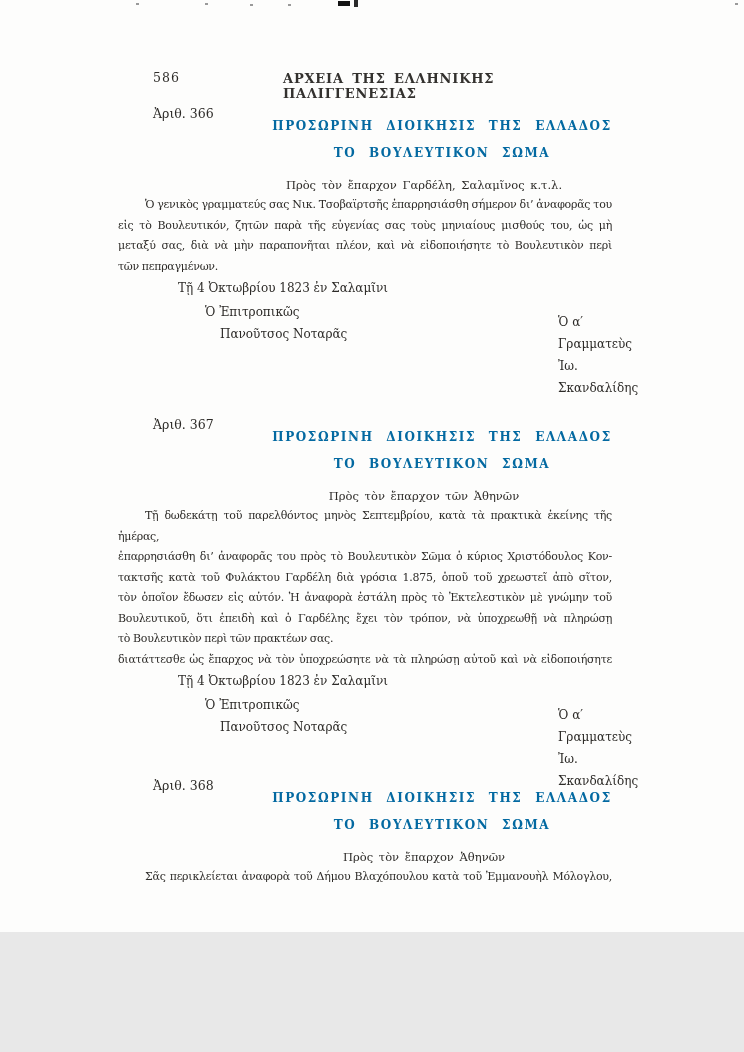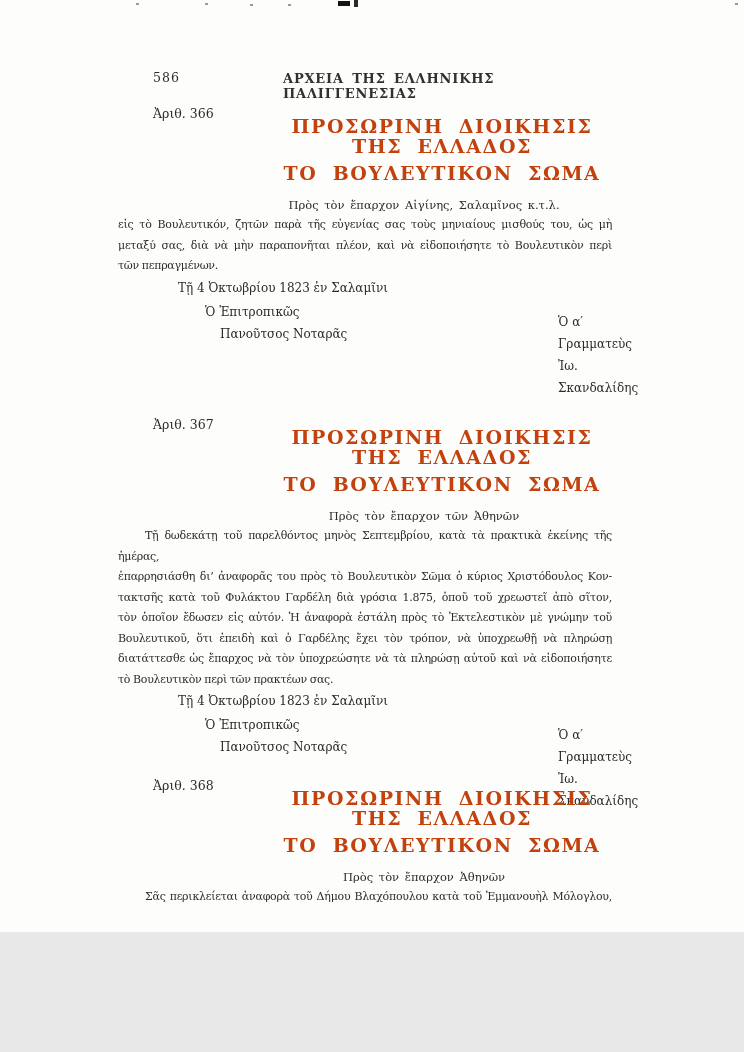--- a/index.html
+++ b/index.html
@@ -22,22 +22,22 @@
 
   
   .doc { position: absolute; left: 118px; width: 494px; }
   .doc-366 { top: 105px; }
   .doc-367 { top: 416px; }
   .doc-368 { top: 777px; }
 
   .docnum { position: absolute; left: 35px; top: 1px; font-size: 12.5px; }
 
   .titles { padding-top: 11px; margin-left: 154px; text-align: center; }
-  .t1, .t2 { font-size: 19px; font-weight: bold; letter-spacing: 1.6px;
-             word-spacing: 7px; line-height: 20px; color: #c2410c; }
+  .t1, .t2 { font-size: 12px; font-weight: bold; letter-spacing: 1.6px;
+             word-spacing: 7px; line-height: 20px; color: #0369a1; }
   .t2 { margin-top: 7px; }
 
   .sal { margin-top: 12px; margin-left: 136px; width: 340px; text-align: center;
          font-size: 11.5px; word-spacing: 2px; line-height: 20px; }
 
   .body { margin-top: 0; }
   .line { font-size: 11px; line-height: 20.5px; letter-spacing: -0.25px; word-spacing: -0.5px;
           text-align: justify; text-align-last: justify; }
   .line.first { text-indent: 27px; }
   .line.lastline { text-align-last: left; }
@@ -68,22 +68,23 @@
     <span class="pagenum">586</span>
     <span class="runtitle">ΑΡΧΕΙΑ ΤΗΣ ΕΛΛΗΝΙΚΗΣ ΠΑΛΙΓΓΕΝΕΣΙΑΣ</span>
   </header>
 
   <section class="doc doc-366">
     <span class="docnum">Ἀριθ. 366</span>
     <div class="titles">
       <div class="t1">ΠΡΟΣΩΡΙΝΗ ΔΙΟΙΚΗΣΙΣ ΤΗΣ ΕΛΛΑΔΟΣ</div>
       <div class="t2">ΤΟ ΒΟΥΛΕΥΤΙΚΟΝ ΣΩΜΑ</div>
     </div>
-    <div class="sal">Πρὸς τὸν ἔπαρχον Αἰγίνης, Σαλαμῖνος κ.τ.λ.</div>
+    <div class="sal">Πρὸς τὸν ἔπαρχον Γαρδέλη, Σαλαμῖνος κ.τ.λ.</div>
     <div class="body">
+      <div class="line first">Ὁ γενικὸς γραμματεύς σας Νικ. Τσοβαϊρτσῆς ἐπαρρησιάσθη σήμερον δι’ ἀναφορᾶς του</div>
       <div class="line">εἰς τὸ Βουλευτικόν, ζητῶν παρὰ τῆς εὐγενίας σας τοὺς μηνιαίους μισθούς του, ὡς μὴ</div>
       <div class="line">μεταξύ σας, διὰ νὰ μὴν παραπονῆται πλέον, καὶ νὰ εἰδοποιήσητε τὸ Βουλευτικὸν περὶ</div>
       <div class="line lastline">τῶν πεπραγμένων.</div>
     </div>
     <div class="sig">
       <div class="date">Τῇ 4 Ὀκτωβρίου 1823 ἐν Σαλαμῖνι</div>
       <div class="role">Ὁ Ἐπιτροπικῶς</div>
       <div class="name">Πανοῦτσος Νοταρᾶς</div>
       <div class="sec">
         <div>Ὁ α′ Γραμματεὺς</div>
@@ -98,22 +99,22 @@
       <div class="t1">ΠΡΟΣΩΡΙΝΗ ΔΙΟΙΚΗΣΙΣ ΤΗΣ ΕΛΛΑΔΟΣ</div>
       <div class="t2">ΤΟ ΒΟΥΛΕΥΤΙΚΟΝ ΣΩΜΑ</div>
     </div>
     <div class="sal">Πρὸς τὸν ἔπαρχον τῶν Ἀθηνῶν</div>
     <div class="body">
       <div class="line first">Τῇ δωδεκάτῃ τοῦ παρελθόντος μηνὸς Σεπτεμβρίου, κατὰ τὰ πρακτικὰ ἐκείνης τῆς ἡμέρας,</div>
       <div class="line">ἐπαρρησιάσθη δι’ ἀναφορᾶς του πρὸς τὸ Βουλευτικὸν Σῶμα ὁ κύριος Χριστόδουλος Κον-</div>
       <div class="line">τακτσῆς κατὰ τοῦ Φυλάκτου Γαρδέλη διὰ γρόσια 1.875, ὁποῦ τοῦ χρεωστεῖ ἀπὸ σῖτον,</div>
       <div class="line">τὸν ὁποῖον ἔδωσεν εἰς αὐτόν. Ἡ ἀναφορὰ ἐστάλη πρὸς τὸ Ἐκτελεστικὸν μὲ γνώμην τοῦ</div>
       <div class="line">Βουλευτικοῦ, ὅτι ἐπειδὴ καὶ ὁ Γαρδέλης ἔχει τὸν τρόπον, νὰ ὑποχρεωθῇ νὰ πληρώσῃ</div>
+      <div class="line lastline">τὸ Βουλευτικὸν περὶ τῶν πρακτέων σας.</div>
       <div class="line">διατάττεσθε ὡς ἔπαρχος νὰ τὸν ὑποχρεώσητε νὰ τὰ πληρώσῃ αὐτοῦ καὶ νὰ εἰδοποιήσητε</div>
-      <div class="line lastline">τὸ Βουλευτικὸν περὶ τῶν πρακτέων σας.</div>
     </div>
     <div class="sig">
       <div class="date">Τῇ 4 Ὀκτωβρίου 1823 ἐν Σαλαμῖνι</div>
       <div class="role">Ὁ Ἐπιτροπικῶς</div>
       <div class="name">Πανοῦτσος Νοταρᾶς</div>
       <div class="sec">
         <div>Ὁ α′ Γραμματεὺς</div>
         <div>Ἰω. Σκανδαλίδης</div>
       </div>
     </div>

